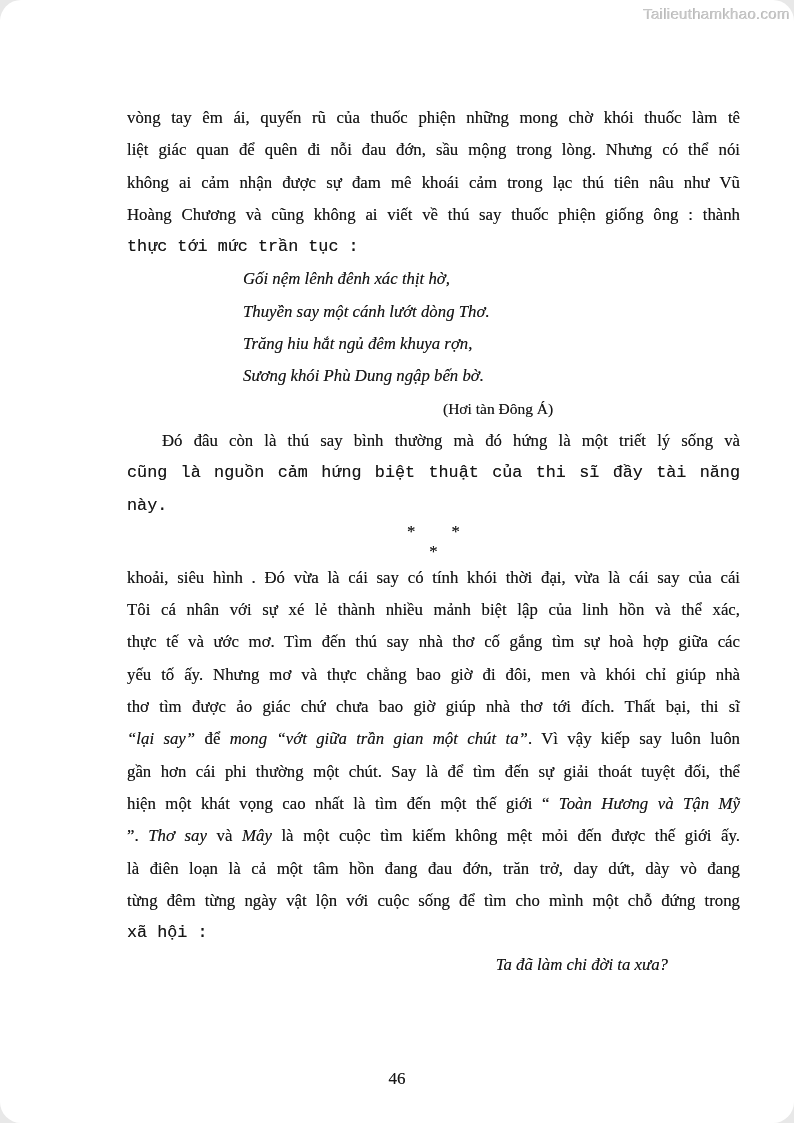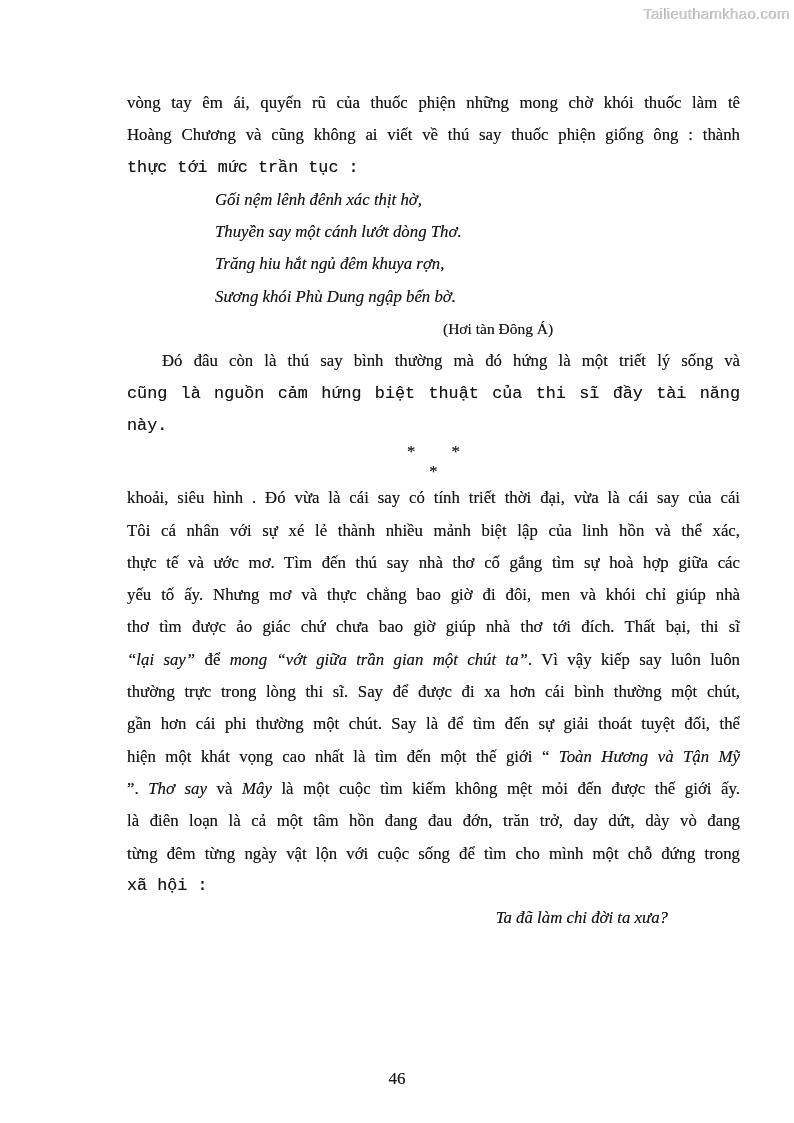--- a/index.html
+++ b/index.html
@@ -4,46 +4,47 @@
 <style>
   html,body{margin:0;padding:0;background:#e8e8e8;}
   .page{
     position:relative;
     width:794px;height:1123px;
     background:#ffffff;
     margin:0 auto;
     overflow:hidden;
     font-family:"Liberation Serif","DejaVu Serif",serif;
     color:#161616;
+    border-radius:21px;
   }
   .watermark{
     position:absolute;
     top:5px;right:4px;
     font-family:"Liberation Sans","DejaVu Sans",sans-serif;
     font-size:15px;
     color:#c6c6c6;
     text-shadow:0.5px 0.5px 0 #ffffff, -0.5px -0.5px 0 #ababab;
     letter-spacing:0.3px;
     user-select:none;
   }
   .content{
     position:absolute;
-    left:127px;top:87px;
+    left:127px;top:102px;
     width:613px;
   }
   .line{
     font-size:16.8px;
     line-height:32.3px;
     white-space:normal;
     text-shadow:0 0 0.5px rgba(0,0,0,0.55);
   }
   .j{text-align:justify;text-align-last:justify;}
   .jend{text-align:justify;text-align-last:left;font-family:Liberation Mono, monospace;}
   .indent{text-indent:35px;}
-  .poem{margin-left:88px;font-style:italic;}
+  .poem{margin-left:116px;font-style:italic;}
   .attr{margin-left:316px;font-size:15.5px;}
   .stars1,.stars2{text-align:center;line-height:20px;}
   .stars1 span + span{margin-left:36px;}
   .quote{text-align:right;font-style:italic;margin-right:72px;}
   .it{font-style:italic;}
   .page-number{
     position:absolute;
     top:1066px;left:0;width:794px;
     text-align:center;
     font-size:17px;
@@ -53,38 +54,39 @@
   }
 </style>
 </head>
 <body>
 
 <div class="page">
   <div class="watermark">Tailieuthamkhao.com</div>
 
   <div class="content">
       <div class="line j"><span>vòng tay êm ái, quyến rũ của thuốc phiện những mong chờ khói thuốc làm tê</span></div>
+      <div class="line j"><span>liệt giác quan để quên đi nỗi đau đớn, sầu mộng trong lòng. Nhưng có thể nói</span></div>
+      <div class="line j"><span>không ai cảm nhận được sự đam mê khoái cảm trong lạc thú tiên nâu như Vũ</span></div>
       <div class="line j"><span>Hoàng Chương và cũng không ai viết về thú say thuốc phiện giống ông : thành</span></div>
       <div class="line jend"><span>thực tới mức trần tục :</span></div>
       <div class="line poem"><span>Gối nệm lênh đênh xác thịt hờ,</span></div>
       <div class="line poem"><span>Thuyền say một cánh lướt dòng Thơ.</span></div>
       <div class="line poem"><span>Trăng hiu hắt ngủ đêm khuya rợn,</span></div>
       <div class="line poem"><span>Sương khói Phù Dung ngập bến bờ.</span></div>
       <div class="line attr"><span>(Hơi tàn Đông Á)</span></div>
       <div class="line j indent"><span>Đó đâu còn là thú say bình thường mà đó hứng là một triết lý sống và</span></div>
       <div class="line jend"><span>cũng là nguồn cảm hứng biệt thuật của thi sĩ đầy tài năng này.</span></div>
       <div class="line stars1"><span>*</span><span>*</span></div>
       <div class="line stars2"><span>*</span></div>
-      <div class="line j"><span>khoải, siêu hình . Đó vừa là cái say có tính triết thời đại, vừa là cái say của cái</span></div>
+      <div class="line j"><span>khoải, siêu hình . Đó vừa là cái say có tính khói thời đại, vừa là cái say của cái</span></div>
       <div class="line j"><span>Tôi cá nhân với sự xé lẻ thành nhiều mảnh biệt lập của linh hồn và thể xác,</span></div>
       <div class="line j"><span>thực tế và ước mơ. Tìm đến thú say nhà thơ cố gắng tìm sự hoà hợp giữa các</span></div>
       <div class="line j"><span>yếu tố ấy. Nhưng mơ và thực chẳng bao giờ đi đôi, men và khói chỉ giúp nhà</span></div>
       <div class="line j"><span>thơ tìm được ảo giác chứ chưa bao giờ giúp nhà thơ tới đích. Thất bại, thi sĩ</span></div>
       <div class="line j"><span class="it">“lại say”</span><span> để </span><span class="it">mong “vớt giữa trần gian một chút ta”</span><span>. Vì vậy kiếp say luôn luôn</span></div>
-      <div class="line j"><span>thường trực trong lòng thi sĩ. Say để được đi xa hơn cái bình thường một chút,</span></div>
       <div class="line j"><span>gần hơn cái phi thường một chút. Say là để tìm đến sự giải thoát tuyệt đối, thể</span></div>
       <div class="line j"><span>hiện một khát vọng cao nhất là tìm đến một thế giới “ </span><span class="it">Toàn Hương và Tận Mỹ</span></div>
       <div class="line j"><span>”. </span><span class="it">Thơ say</span><span> và </span><span class="it">Mây</span><span> là một cuộc tìm kiếm không mệt mỏi đến được thế giới ấy.</span></div>
       <div class="line j"><span>là điên loạn là cả một tâm hồn đang đau đớn, trăn trở, day dứt, dày vò đang</span></div>
       <div class="line j"><span>từng đêm từng ngày vật lộn với cuộc sống để tìm cho mình một chỗ đứng trong</span></div>
       <div class="line jend"><span>xã hội :</span></div>
       <div class="line quote"><span>Ta đã làm chi đời ta xưa?</span></div>
     </div>
 
   <div class="page-number">46</div>

